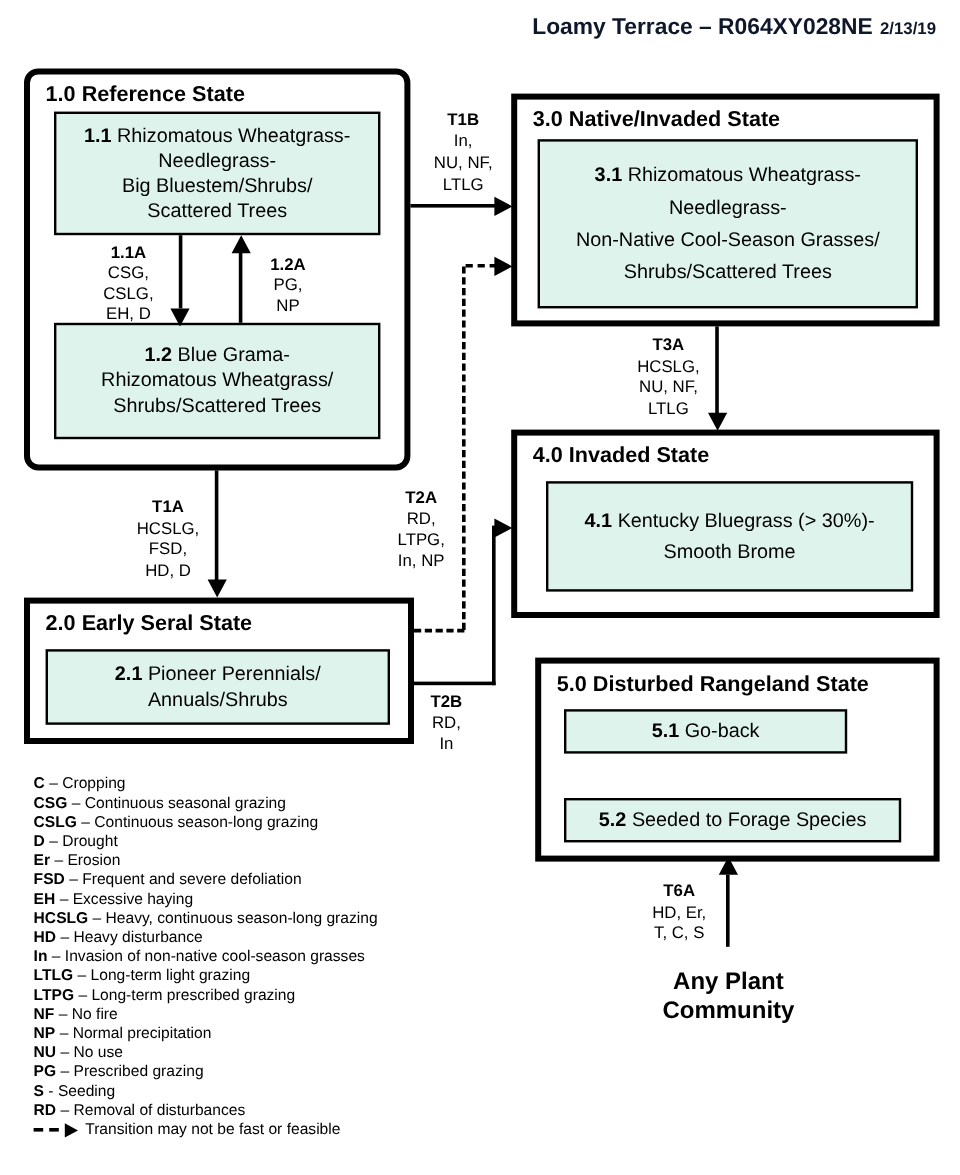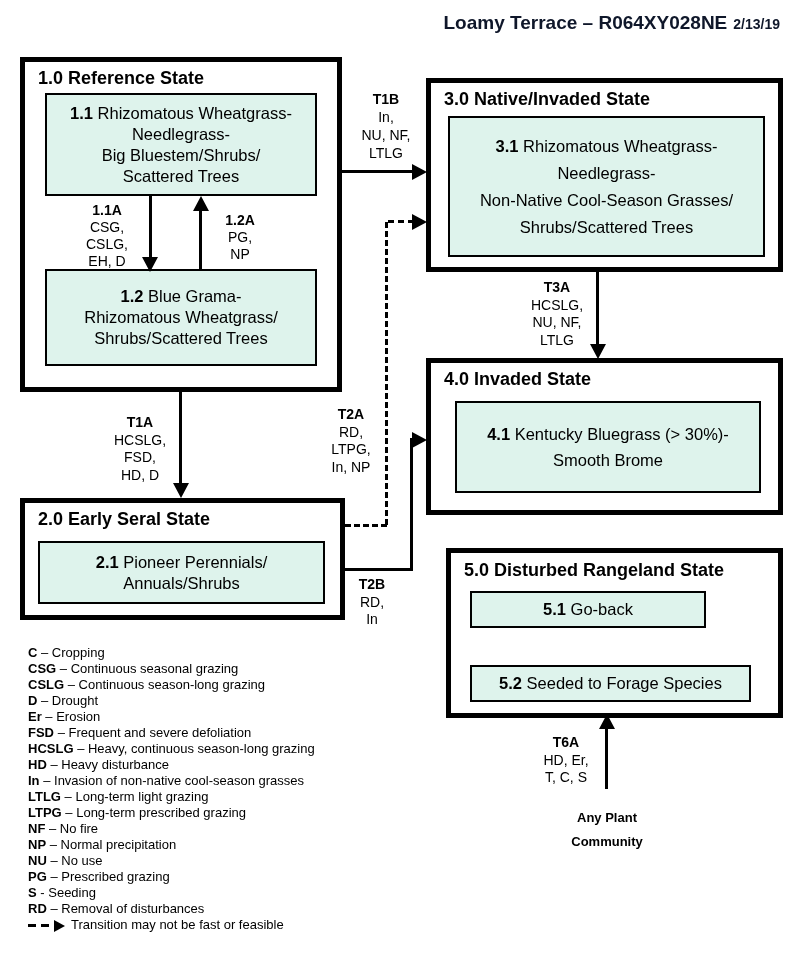--- a/index.html
+++ b/index.html
@@ -38,38 +38,38 @@
   .dash-v { position:absolute; width:0; border-left:3px dashed #000; }
   .tri-right { position:absolute; width:0; height:0;
     border-top:8px solid transparent; border-bottom:8px solid transparent; border-left:15px solid #000; }
   .tri-down { position:absolute; width:0; height:0;
     border-left:8px solid transparent; border-right:8px solid transparent; border-top:15px solid #000; }
   .tri-up { position:absolute; width:0; height:0;
     border-left:8px solid transparent; border-right:8px solid transparent; border-bottom:15px solid #000; }
 
   .any-plant {
     position:absolute; left:507px; top:806px; width:200px; text-align:center;
-    font-size:13px; font-weight:bold; line-height:24px;
+    font-size:20px; font-weight:bold; line-height:24px;
   }
   .legend { position:absolute; left:28px; top:645px; }
   .lrow { font-size:13px; line-height:16px; white-space:nowrap; }
   .ldash { display:inline-block; width:8px; height:3px; background:#000; margin-right:5px; vertical-align:middle; }
   .larr  { display:inline-block; width:0; height:0; vertical-align:middle; margin-right:6px;
     border-top:6px solid transparent; border-bottom:6px solid transparent; border-left:11px solid #000; }
 </style>
 </head>
 <body>
 
 <div id="stage">
 
   <div class="title">
     <span class="title-main">Loamy Terrace – R064XY028NE</span><span class="title-date">2/13/19</span>
   </div>
 
-  <div class="state" style="left:20px;top:57px;width:322px;height:335px;">
+  <div class="state" style="left:20px;top:57px;width:322px;height:335px;border-radius:12px;">
     <div class="state-title">1.0 Reference State</div>
     <div class="community" style="left:20px;top:31px;width:272px;height:103px;">
       <div><b>1.1</b> <span>Rhizomatous Wheatgrass-</span></div>
       <div>Needlegrass-</div>
       <div>Big Bluestem/Shrubs/</div>
       <div>Scattered Trees</div>
     </div>
     <div class="community" style="left:20px;top:207px;width:272px;height:97px;">
       <div><b>1.2</b> <span>Blue Grama-</span></div>
       <div>Rhizomatous Wheatgrass/</div>
@@ -190,20 +190,21 @@
     <div>Community</div>
   </div>
 
   <div class="legend">
     <div class="lrow"><b>C</b> <span>– Cropping</span></div>
     <div class="lrow"><b>CSG</b> <span>– Continuous seasonal grazing</span></div>
     <div class="lrow"><b>CSLG</b> <span>– Continuous season-long grazing</span></div>
     <div class="lrow"><b>D</b> <span>– Drought</span></div>
     <div class="lrow"><b>Er</b> <span>– Erosion</span></div>
     <div class="lrow"><b>FSD</b> <span>– Frequent and severe defoliation</span></div>
+    <div class="lrow"><b>EH</b> <span>– Excessive haying</span></div>
     <div class="lrow"><b>HCSLG</b> <span>– Heavy, continuous season-long grazing</span></div>
     <div class="lrow"><b>HD</b> <span>– Heavy disturbance</span></div>
     <div class="lrow"><b>In</b> <span>– Invasion of non-native cool-season grasses</span></div>
     <div class="lrow"><b>LTLG</b> <span>– Long-term light grazing</span></div>
     <div class="lrow"><b>LTPG</b> <span>– Long-term prescribed grazing</span></div>
     <div class="lrow"><b>NF</b> <span>– No fire</span></div>
     <div class="lrow"><b>NP</b> <span>– Normal precipitation</span></div>
     <div class="lrow"><b>NU</b> <span>– No use</span></div>
     <div class="lrow"><b>PG</b> <span>– Prescribed grazing</span></div>
     <div class="lrow"><b>S</b> <span>- Seeding</span></div>

